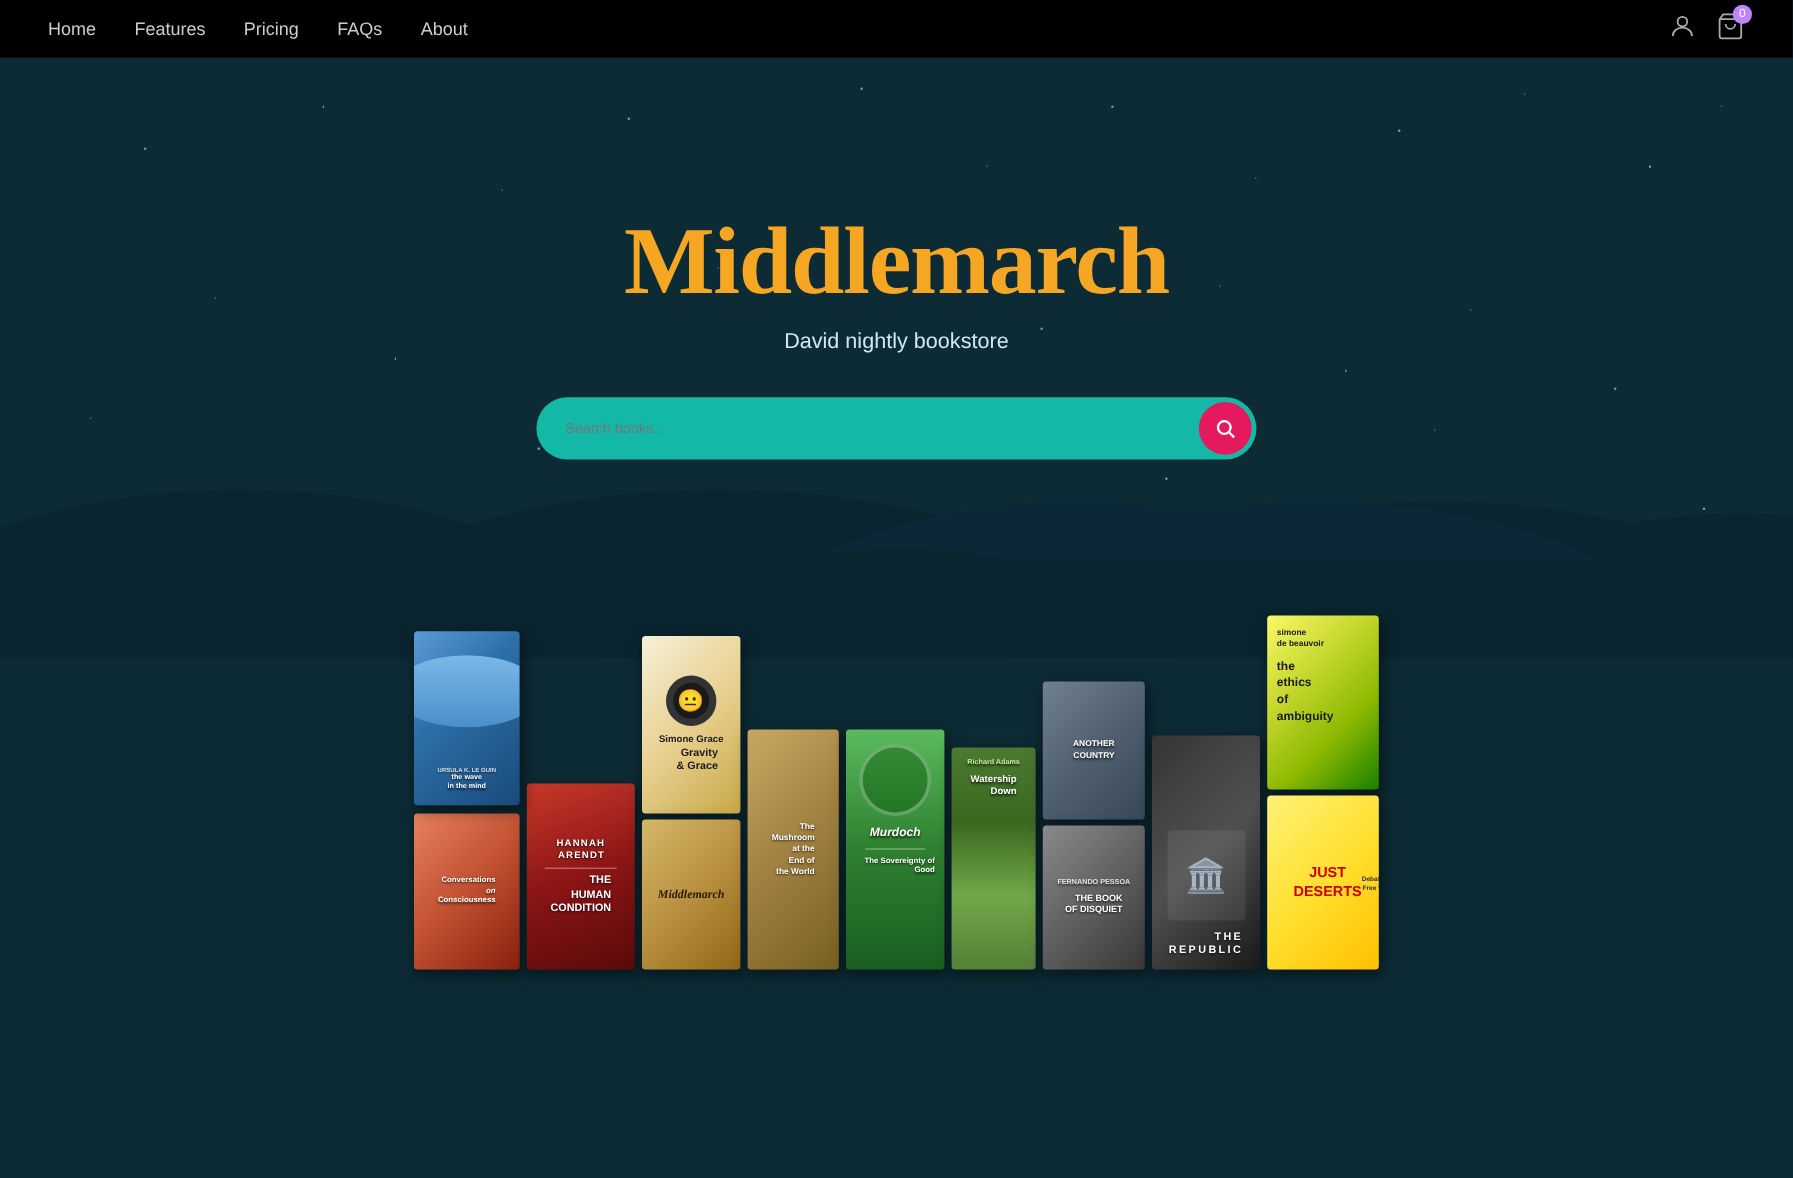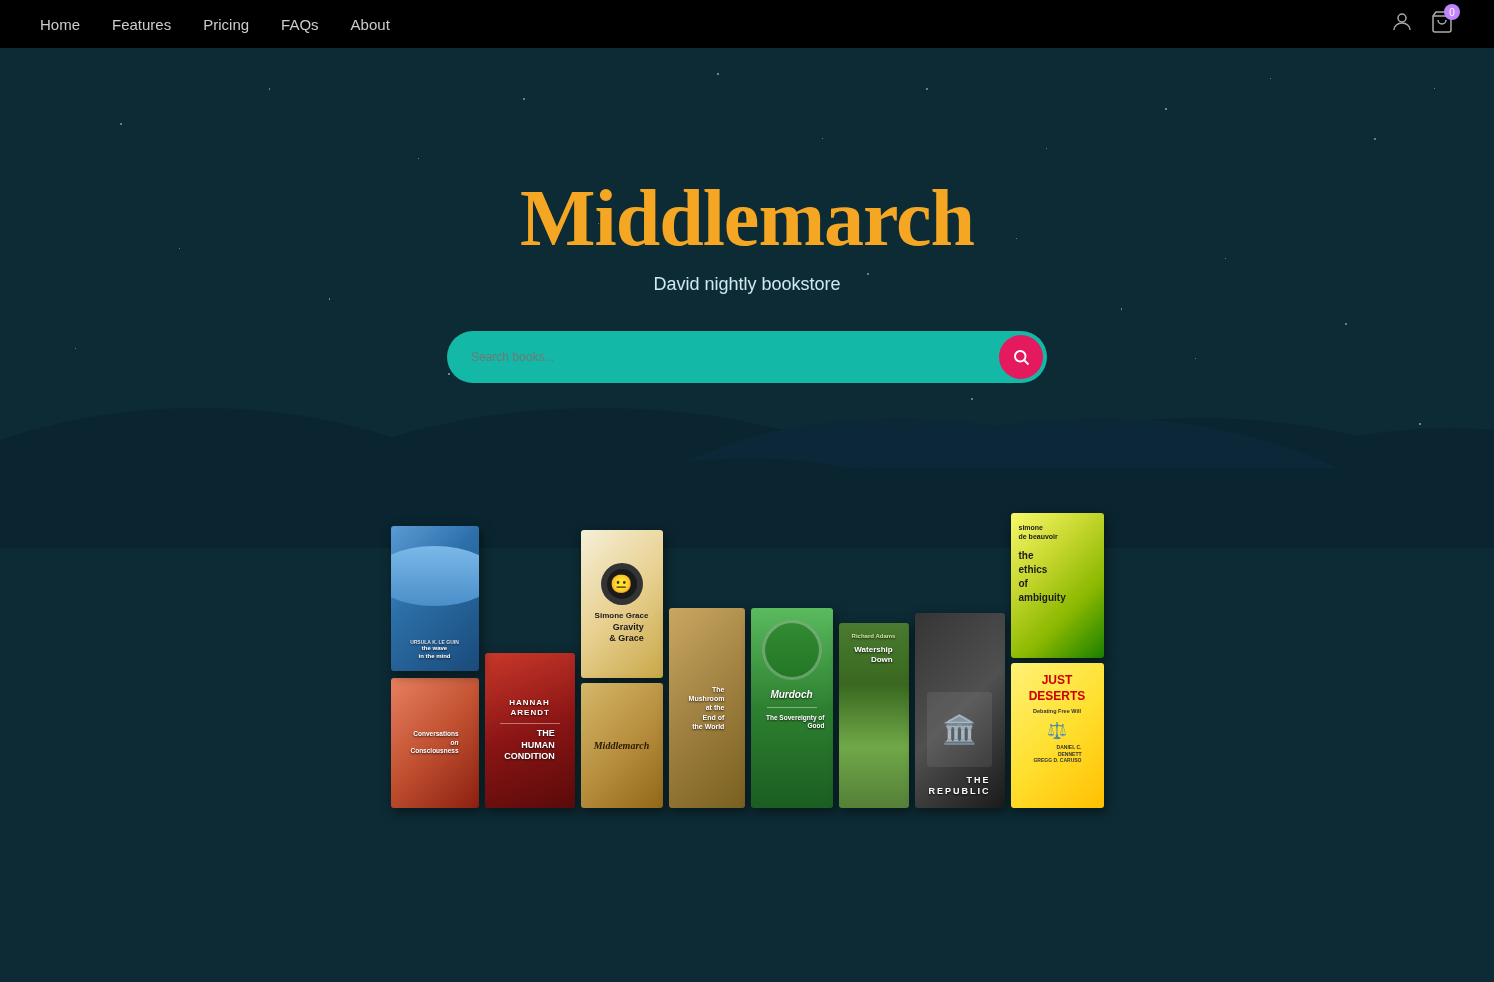--- a/index.html
+++ b/index.html
@@ -370,36 +370,45 @@
     </div>
   </div>
 
   <div class="book-col">
     <div class="book-item" style="width:70px;height:185px;background:linear-gradient(180deg,#4a7a30,#3a6820,#70a848,#558038);display:flex;flex-direction:column;align-items:center;justify-content:flex-start;padding-top:10px;">
       <div class="book-text" style="font-size:6px;color:#cde8a0;">Richard Adams</div>
       <div class="book-text" style="font-size:8px;margin-top:4px;">Watership<br>Down</div>
     </div>
   </div>
 
+  <div class="book-col">
+    <div class="book-item" style="width:85px;height:115px;background:linear-gradient(135deg,#708090,#506070,#384858);display:flex;align-items:center;justify-content:center;">
+      <div class="book-text" style="font-size:7px;">ANOTHER<br>COUNTRY</div>
+    </div>
+    <div class="book-item" style="width:85px;height:120px;background:linear-gradient(135deg,#8a8a8a,#606060,#383838);display:flex;flex-direction:column;align-items:center;justify-content:center;padding:8px;">
+      <div class="book-text" style="font-size:6px;opacity:0.8;">FERNANDO PESSOA</div>
+      <div class="book-text" style="font-size:7.5px;margin-top:3px;">THE BOOK<br>OF DISQUIET</div>
+    </div>
+  </div>
 
   <div class="book-col">
     <div class="book-item" style="width:90px;height:195px;background:linear-gradient(135deg,#353535,#505050,#1a1a1a);display:flex;flex-direction:column;align-items:center;justify-content:flex-end;padding:10px 8px;">
       <div style="width:65px;height:75px;background:rgba(255,255,255,0.08);border-radius:3px;display:flex;align-items:center;justify-content:center;margin-bottom:8px;">
         <div style="font-size:28px;opacity:0.7;">🏛️</div>
       </div>
       <div class="book-text" style="font-size:9px;letter-spacing:2px;">THE<br>REPUBLIC</div>
     </div>
   </div>
 
   <div class="book-col">
     <div class="book-item" style="width:93px;height:145px;background:linear-gradient(135deg,#f9f868,#c8d830,#8ab800,#1a8000);display:flex;flex-direction:column;align-items:flex-start;justify-content:flex-start;padding:10px 8px;">
       <div class="book-text dark" style="color:#1a1a1a;font-size:7px;text-align:left;">simone<br>de beauvoir</div>
       <div class="book-text dark" style="color:#1a1a1a;font-size:10px;text-align:left;margin-top:8px;line-height:1.4;">the<br>ethics<br>of<br>ambiguity</div>
     </div>
-    <div class="book-item" style="width:93px;height:145px;background:linear-gradient(135deg,#fff176,#ffe030,#ffc000);display:flex;flex-direction:column;align-items:center;justify-content:flex-start;padding:10px 22px;">
+    <div class="book-item" style="width:93px;height:145px;background:linear-gradient(135deg,#fff176,#ffe030,#ffc000);display:flex;flex-direction:row;align-items:center;justify-content:flex-start;padding:10px 22px;">
       <div class="book-text dark" style="color:#c00;font-size:12px;font-weight:900;text-align:center;">JUST<br>DESERTS</div>
       <div class="book-text dark" style="color:#333;font-size:5.5px;margin-top:4px;">Debating Free Will</div>
       <div style="margin-top:6px;font-size:16px;">⚖️</div>
       <div class="book-text dark" style="color:#333;font-size:5px;margin-top:4px;">DANIEL C. DENNETT<br>GREGG D. CARUSO</div>
     </div>
   </div>
 
 </div>
 
 </body></html>

